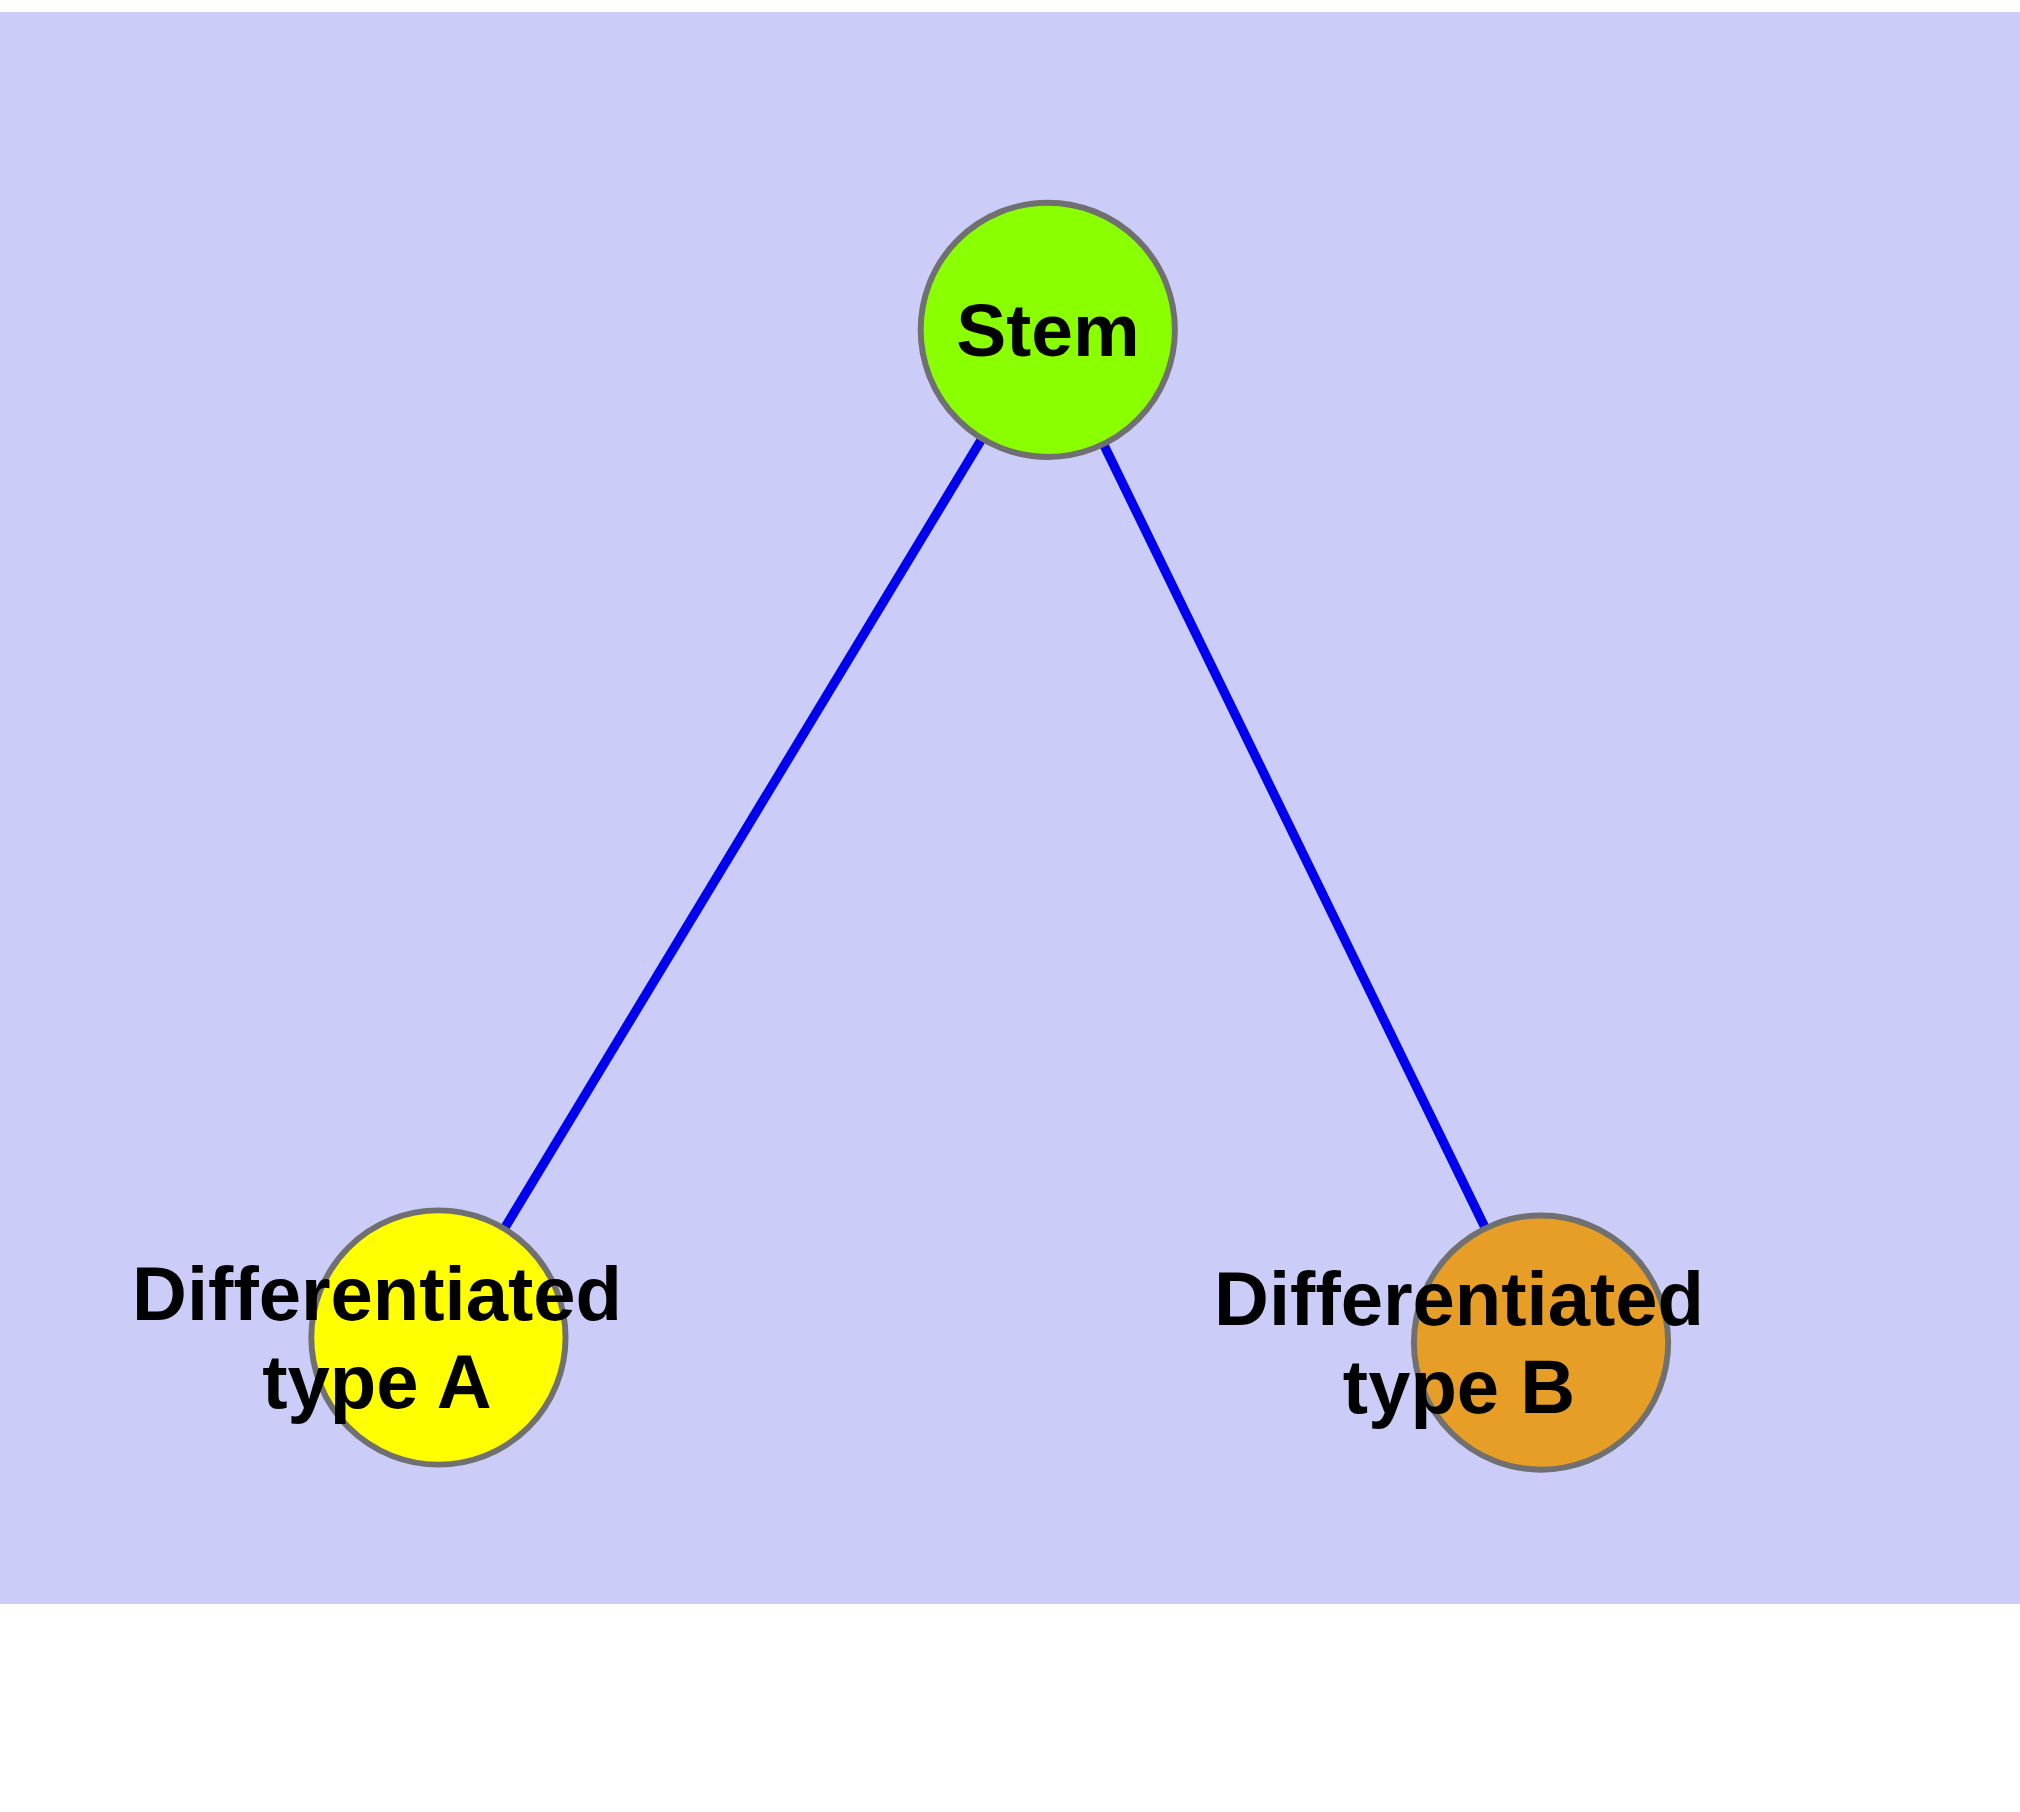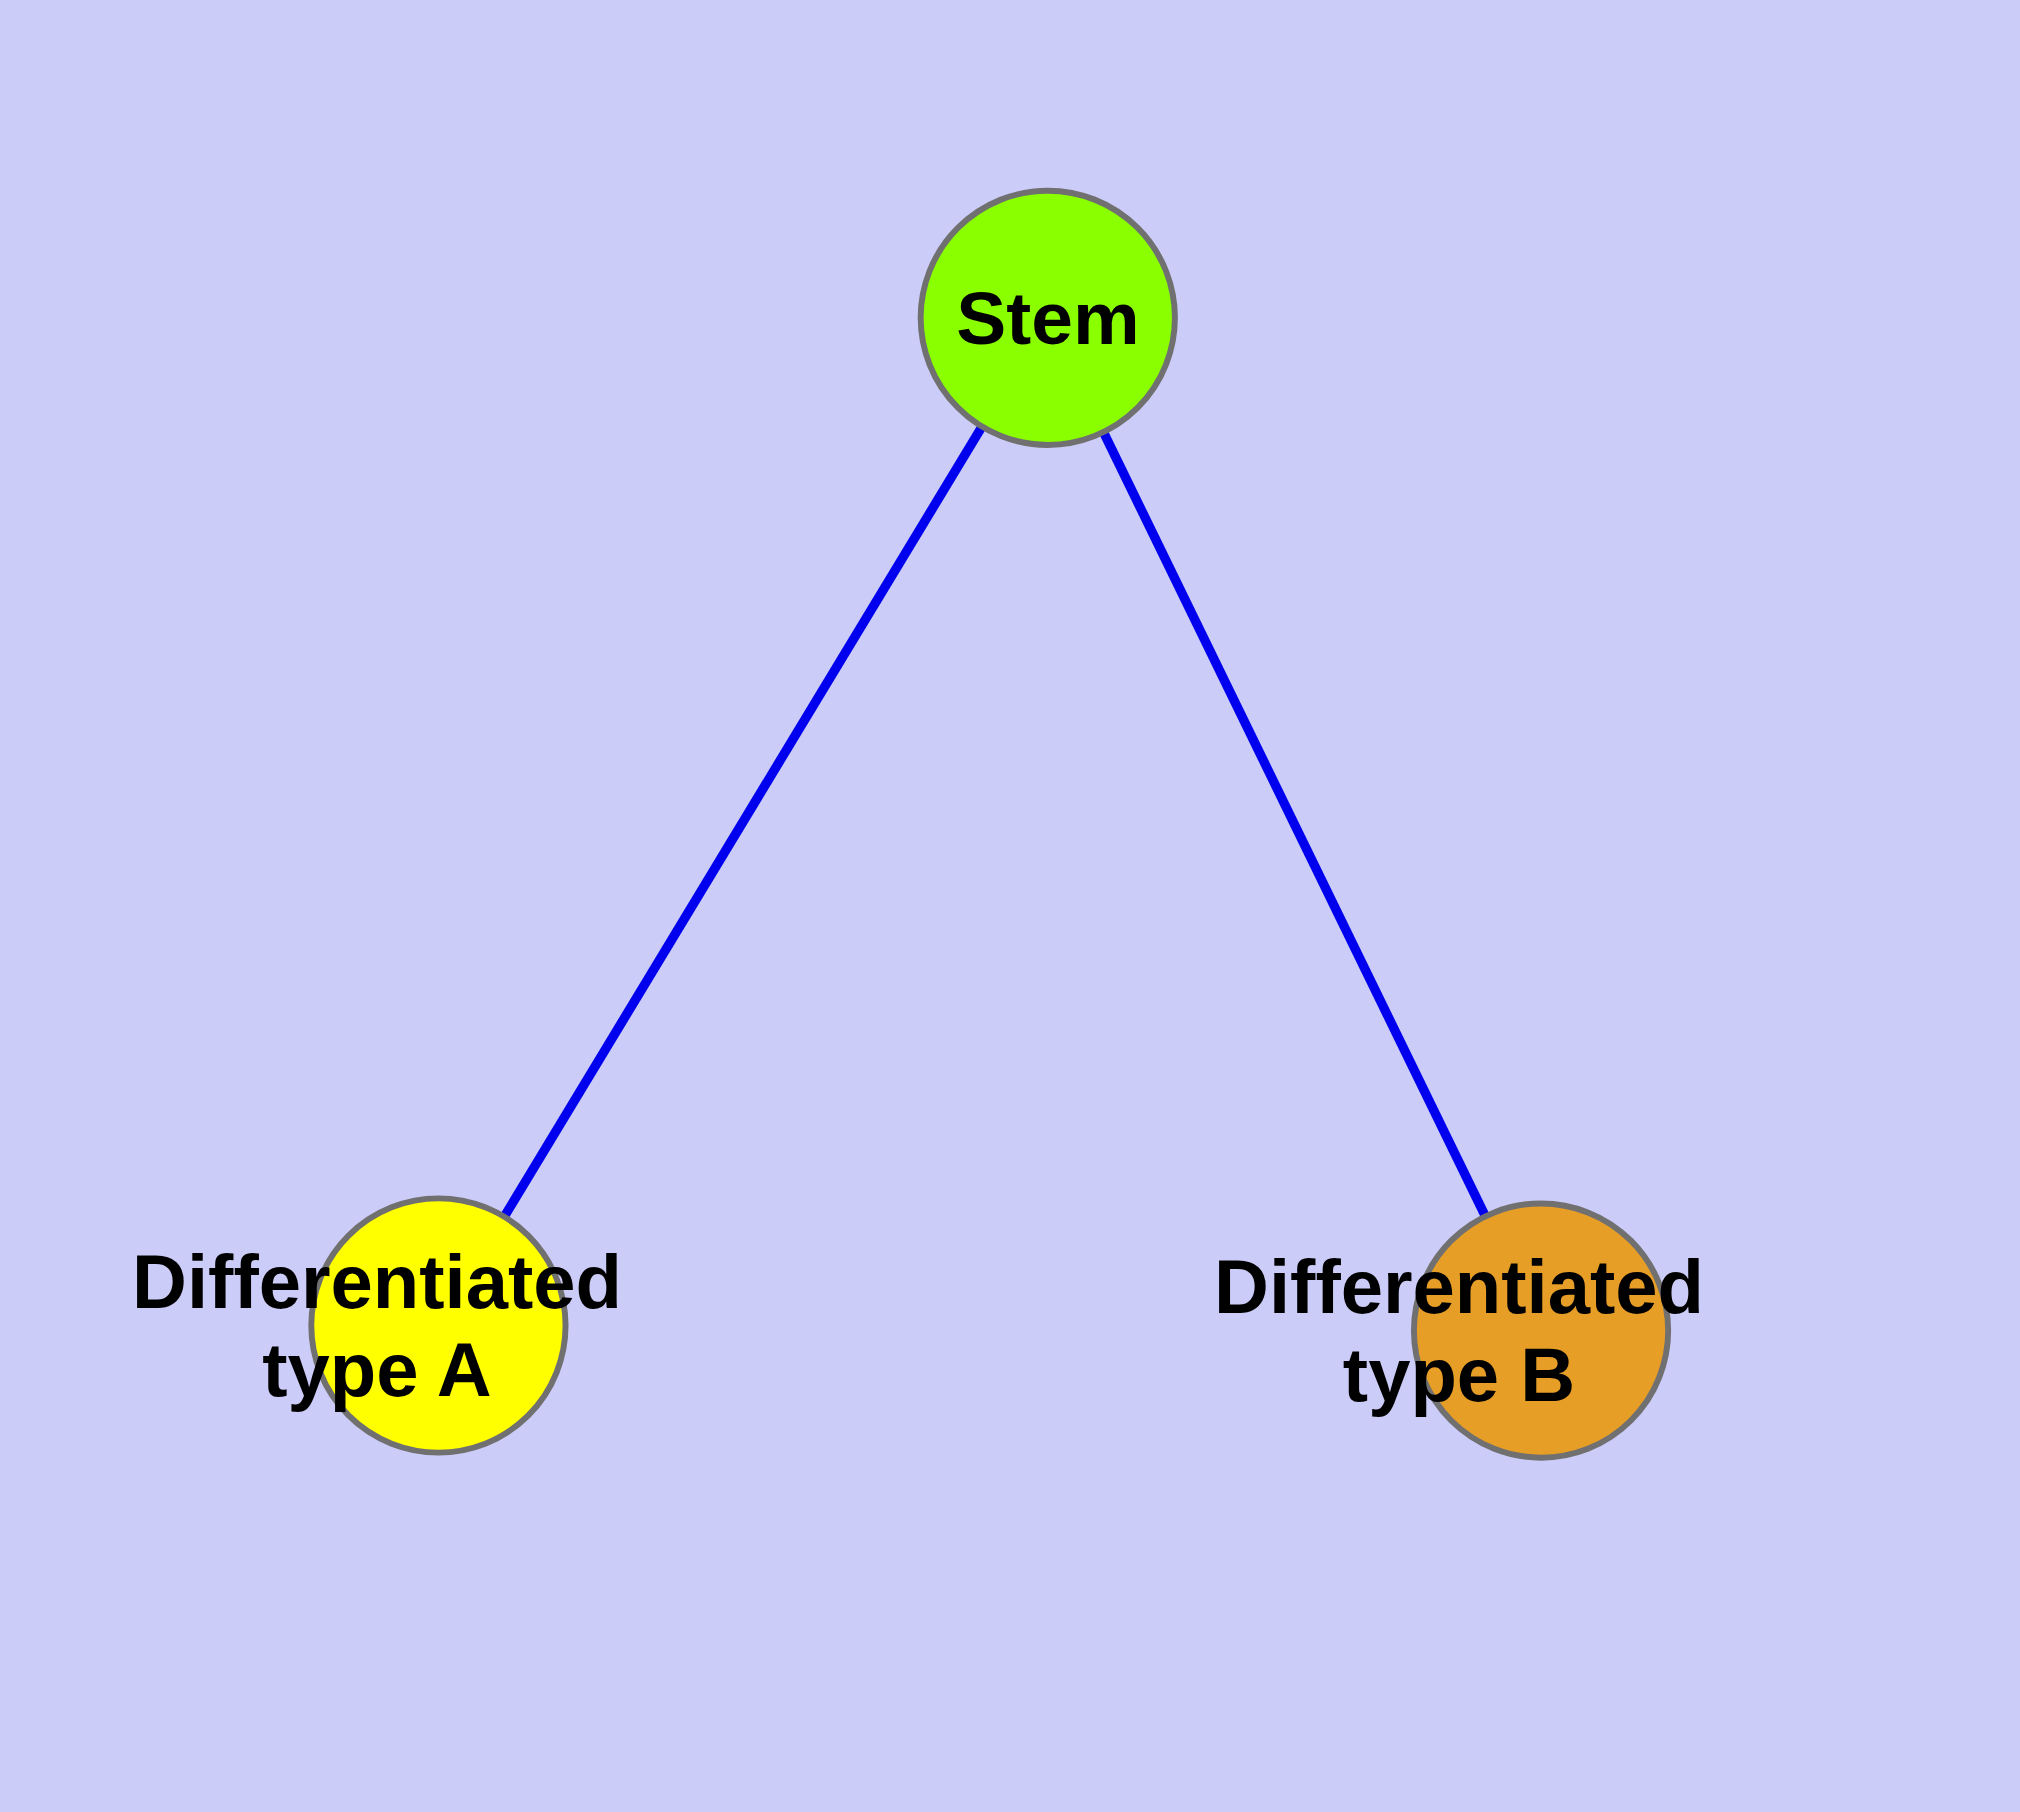--- a/index.html
+++ b/index.html
@@ -49,21 +49,21 @@
     pointer-events: none;
     transform: translate(-50%, -50%);
   }
   .label-stem   { font-size: 75px; }
   .label-typea  { font-size: 76px; }
   .label-typeb  { font-size: 76px; }
 </style>
 </head>
 <body>
 
-<div id="stage" style="width: 2021px; height: 1812px; background: rgb(204, 204, 248);">
+<div id="stage" style="width: 2021px; height: 1592px; background: rgb(204, 204, 248); margin-top: 12px;">
   <div id="canvas-bg" style="background: rgb(204, 204, 248);"></div>
 
   <svg id="graph-svg" viewBox="0 0 2384 2138" style="width: 2021px; height: 1812px;">
     <g>
       <line class="edge-line" id="edge0" x1="1236" y1="375" x2="517" y2="1564" stroke="#0000ee" stroke-width="11"></line>
       <line class="edge-line" id="edge1" x1="1236" y1="375" x2="1818" y2="1570" stroke="#0000ee" stroke-width="11"></line>
     </g>
     <g>
       <circle class="node-circle" id="node0" cx="517" cy="1564" r="150" fill="#ffff00" stroke="#707070" stroke-width="7"></circle>
       <circle class="node-circle" id="node1" cx="1818" cy="1570" r="150" fill="#e79e26" stroke="#707070" stroke-width="7"></circle>

